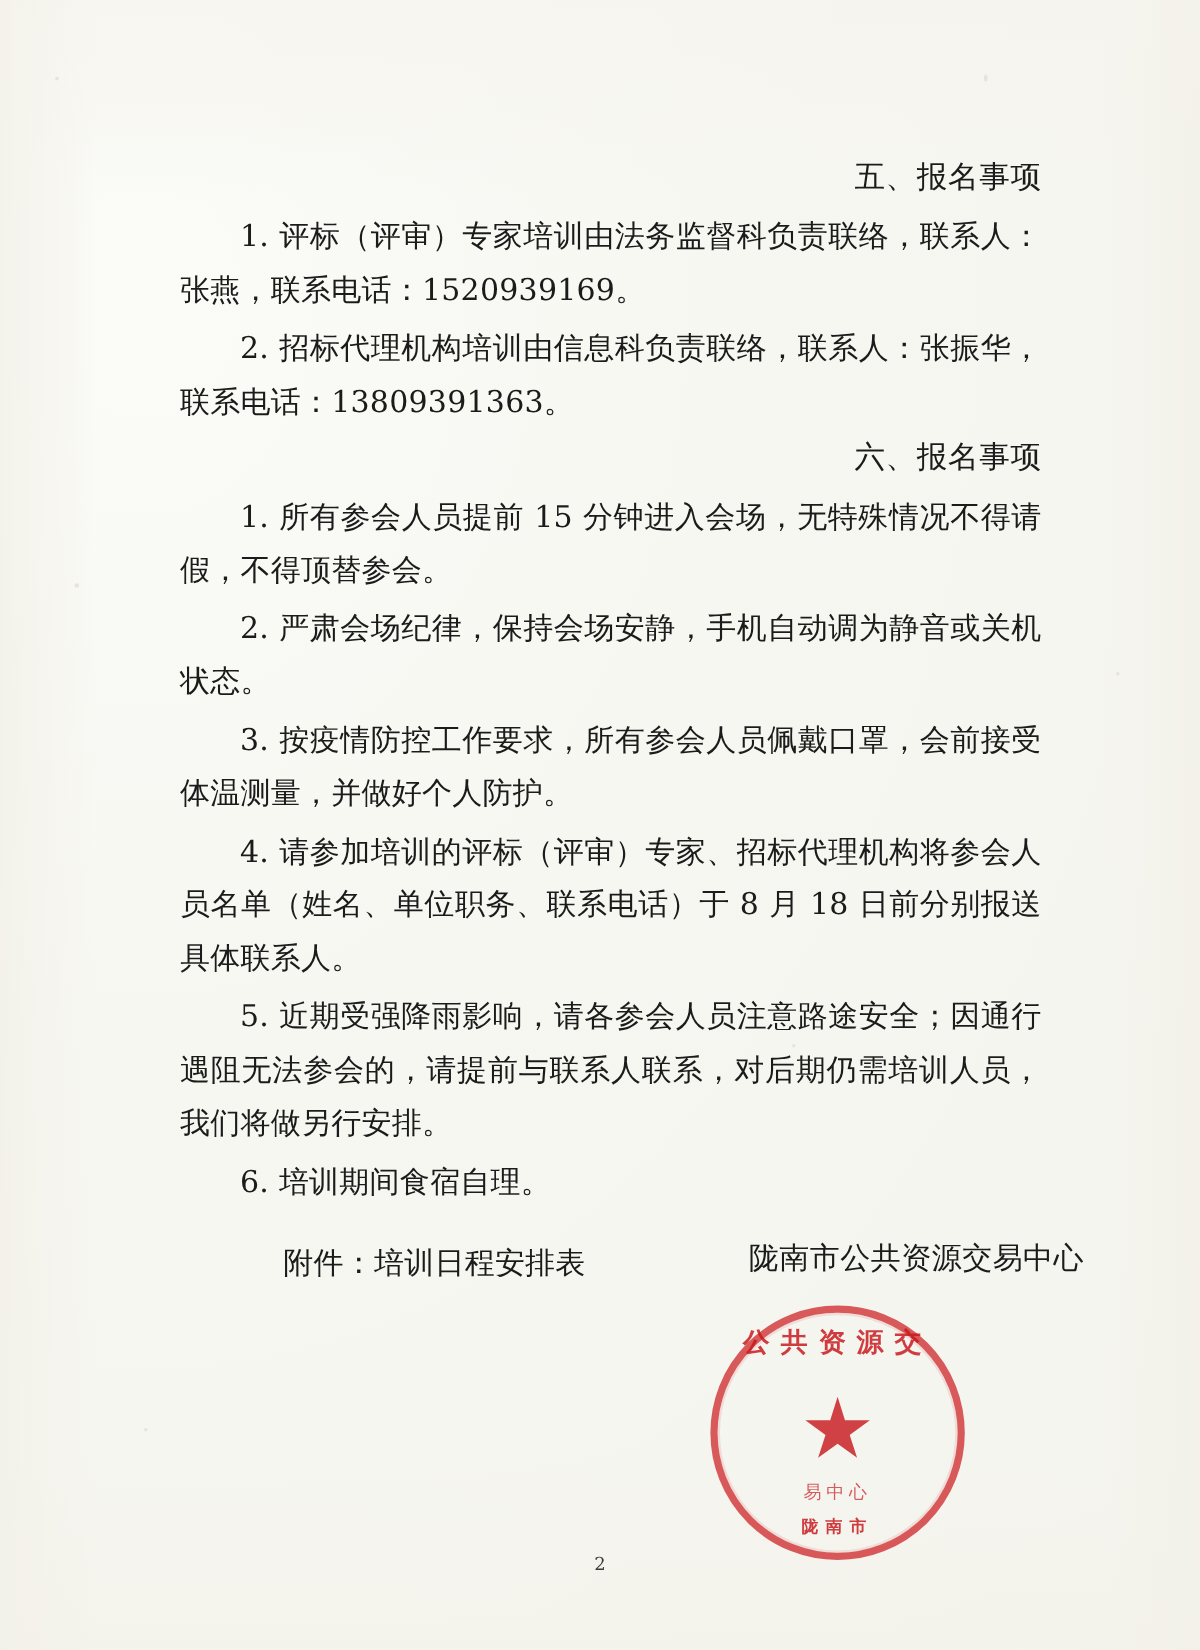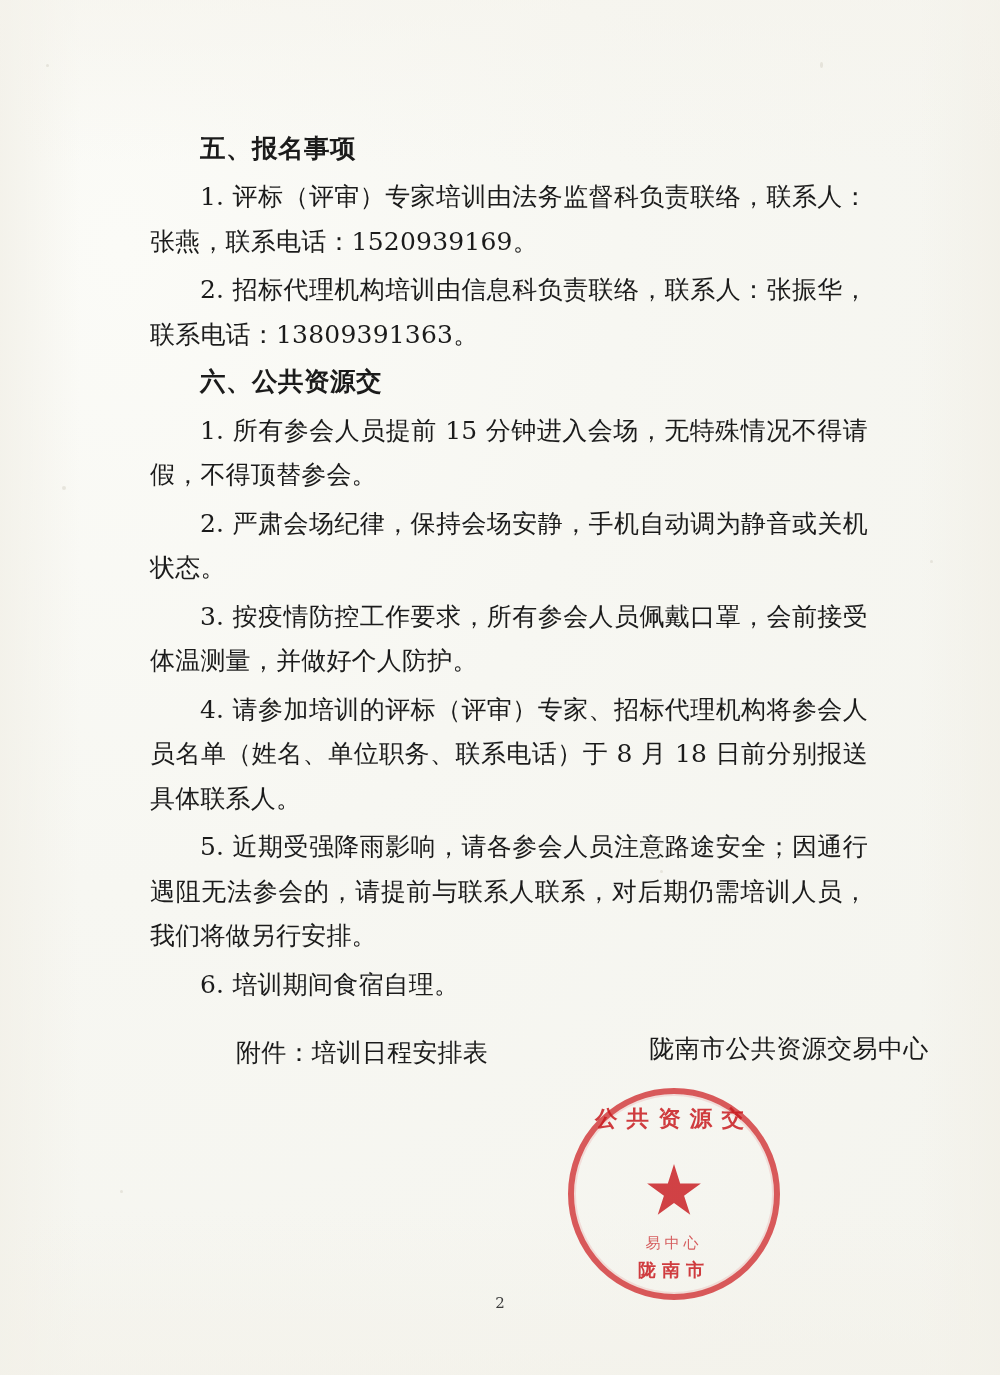--- a/index.html
+++ b/index.html
@@ -37,26 +37,27 @@
     opacity: 0.55;
   }
   .content {
     position: absolute;
     left: 150px;
     top: 128px;
     width: 718px;
   }
   .heading {
     font-size: 25.5px;
-    font-weight: bold;
+    font-weight: normal;
     letter-spacing: 0.5px;
     margin: 0 0 6px 0;
     padding-left: 50px;
     line-height: 1.62;
     font-family: "DejaVu Sans", "Liberation Sans", sans-serif;
+    text-align: right;
   }
   .para {
     font-size: 25px;
     line-height: 1.78;
     margin: 0 0 4px 0;
     text-indent: 50px;
     text-align: justify;
     letter-spacing: 0.2px;
   }
   .gap-sm { height: 10px; }
@@ -64,21 +65,21 @@
     font-size: 25px;
     line-height: 1.78;
     margin: 0;
     padding-left: 86px;
     letter-spacing: 0.2px;
   }
   .signblock {
     position: absolute;
     right: 46px;
     top: 1030px;
-    text-align: center;
+    text-align: left;
     width: 330px;
     margin-left: 28px;
   }
   .sign-org {
     font-size: 25px;
     letter-spacing: 0.4px;
     line-height: 1.5;
     white-space: nowrap;
   }
   .sign-date {
@@ -94,21 +95,21 @@
     right: 0;
     top: 1294px;
     text-align: center;
     font-size: 15px;
     color: #3a3a3a;
     font-family: "DejaVu Serif", "Liberation Serif", serif;
   }
   
   .seal {
     position: absolute;
-    left: 568px;
+    left: 592px;
     top: 1088px;
     width: 212px;
     height: 212px;
     pointer-events: none;
   }
   .seal-ring {
     position: absolute;
     inset: 0;
     border: 6px solid rgba(205, 28, 32, 0.78);
     border-radius: 50%;
@@ -135,21 +136,21 @@
     font-weight: bold;
     letter-spacing: 9px;
   }
   .seal-text-top {
     top: 16px;
     font-size: 22px;
     transform: scaleX(1.02);
   }
   .seal-text-bottom {
     bottom: 18px;
-    font-size: 18px;
+    font-size: 14px;
     letter-spacing: 6px;
   }
   .seal-inner-text {
     position: absolute;
     left: 0;
     width: 212px;
     top: 118px;
     text-align: center;
     color: rgba(200, 26, 30, 0.7);
     font-family: "DejaVu Sans", "Liberation Sans", sans-serif;
@@ -171,21 +172,21 @@
   <div class="speck" style="left:120px; top:1190px; width:3px; height:3px;"></div>
   <div class="speck" style="left:660px; top:870px; width:3px; height:3px;"></div>
 
   <div class="content">
 
     <h2 class="heading">五、报名事项</h2>
 
     <p class="para">1. 评标（评审）专家培训由法务监督科负责联络，联系人：张燕，联系电话：1520939169。</p>
     <p class="para">2. 招标代理机构培训由信息科负责联络，联系人：张振华，联系电话：13809391363。</p>
 
-    <h2 class="heading">六、公共资源交</h2>
+    <h2 class="heading">六、报名事项</h2>
 
     <p class="para">1. 所有参会人员提前 15 分钟进入会场，无特殊情况不得请假，不得顶替参会。</p>
     <p class="para">2. 严肃会场纪律，保持会场安静，手机自动调为静音或关机状态。</p>
     <p class="para">3. 按疫情防控工作要求，所有参会人员佩戴口罩，会前接受体温测量，并做好个人防护。</p>
     <p class="para">4. 请参加培训的评标（评审）专家、招标代理机构将参会人员名单（姓名、单位职务、联系电话）于 8 月 18 日前分别报送具体联系人。</p>
     <p class="para">5. 近期受强降雨影响，请各参会人员注意路途安全；因通行遇阻无法参会的，请提前与联系人联系，对后期仍需培训人员，我们将做另行安排。</p>
     <p class="para">6. 培训期间食宿自理。</p>
 
     <div class="gap-sm"></div>
     <div class="gap-sm"></div>

